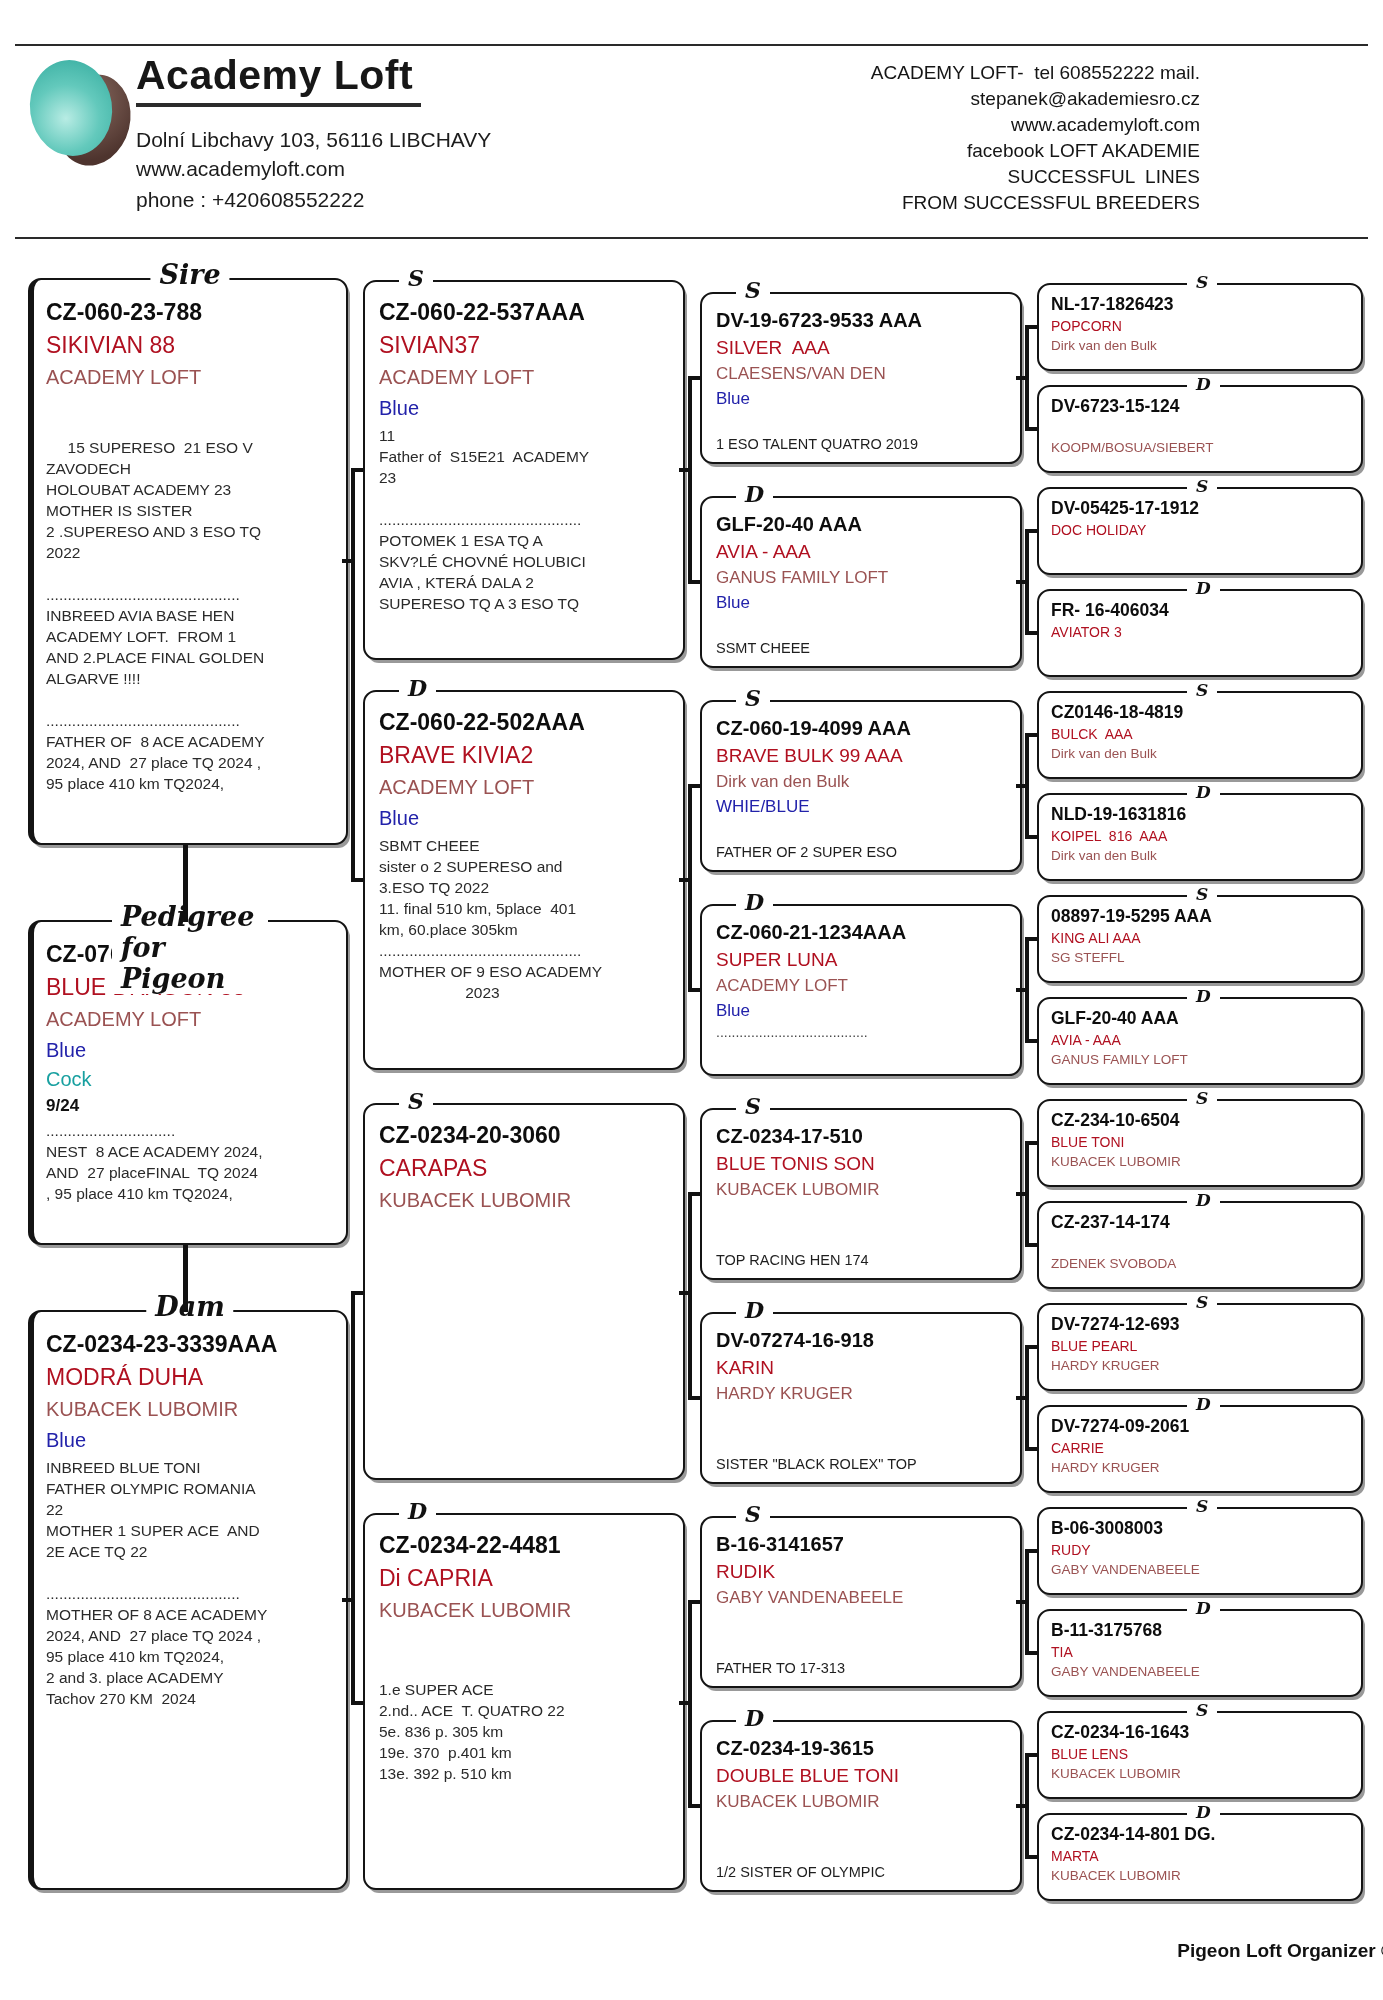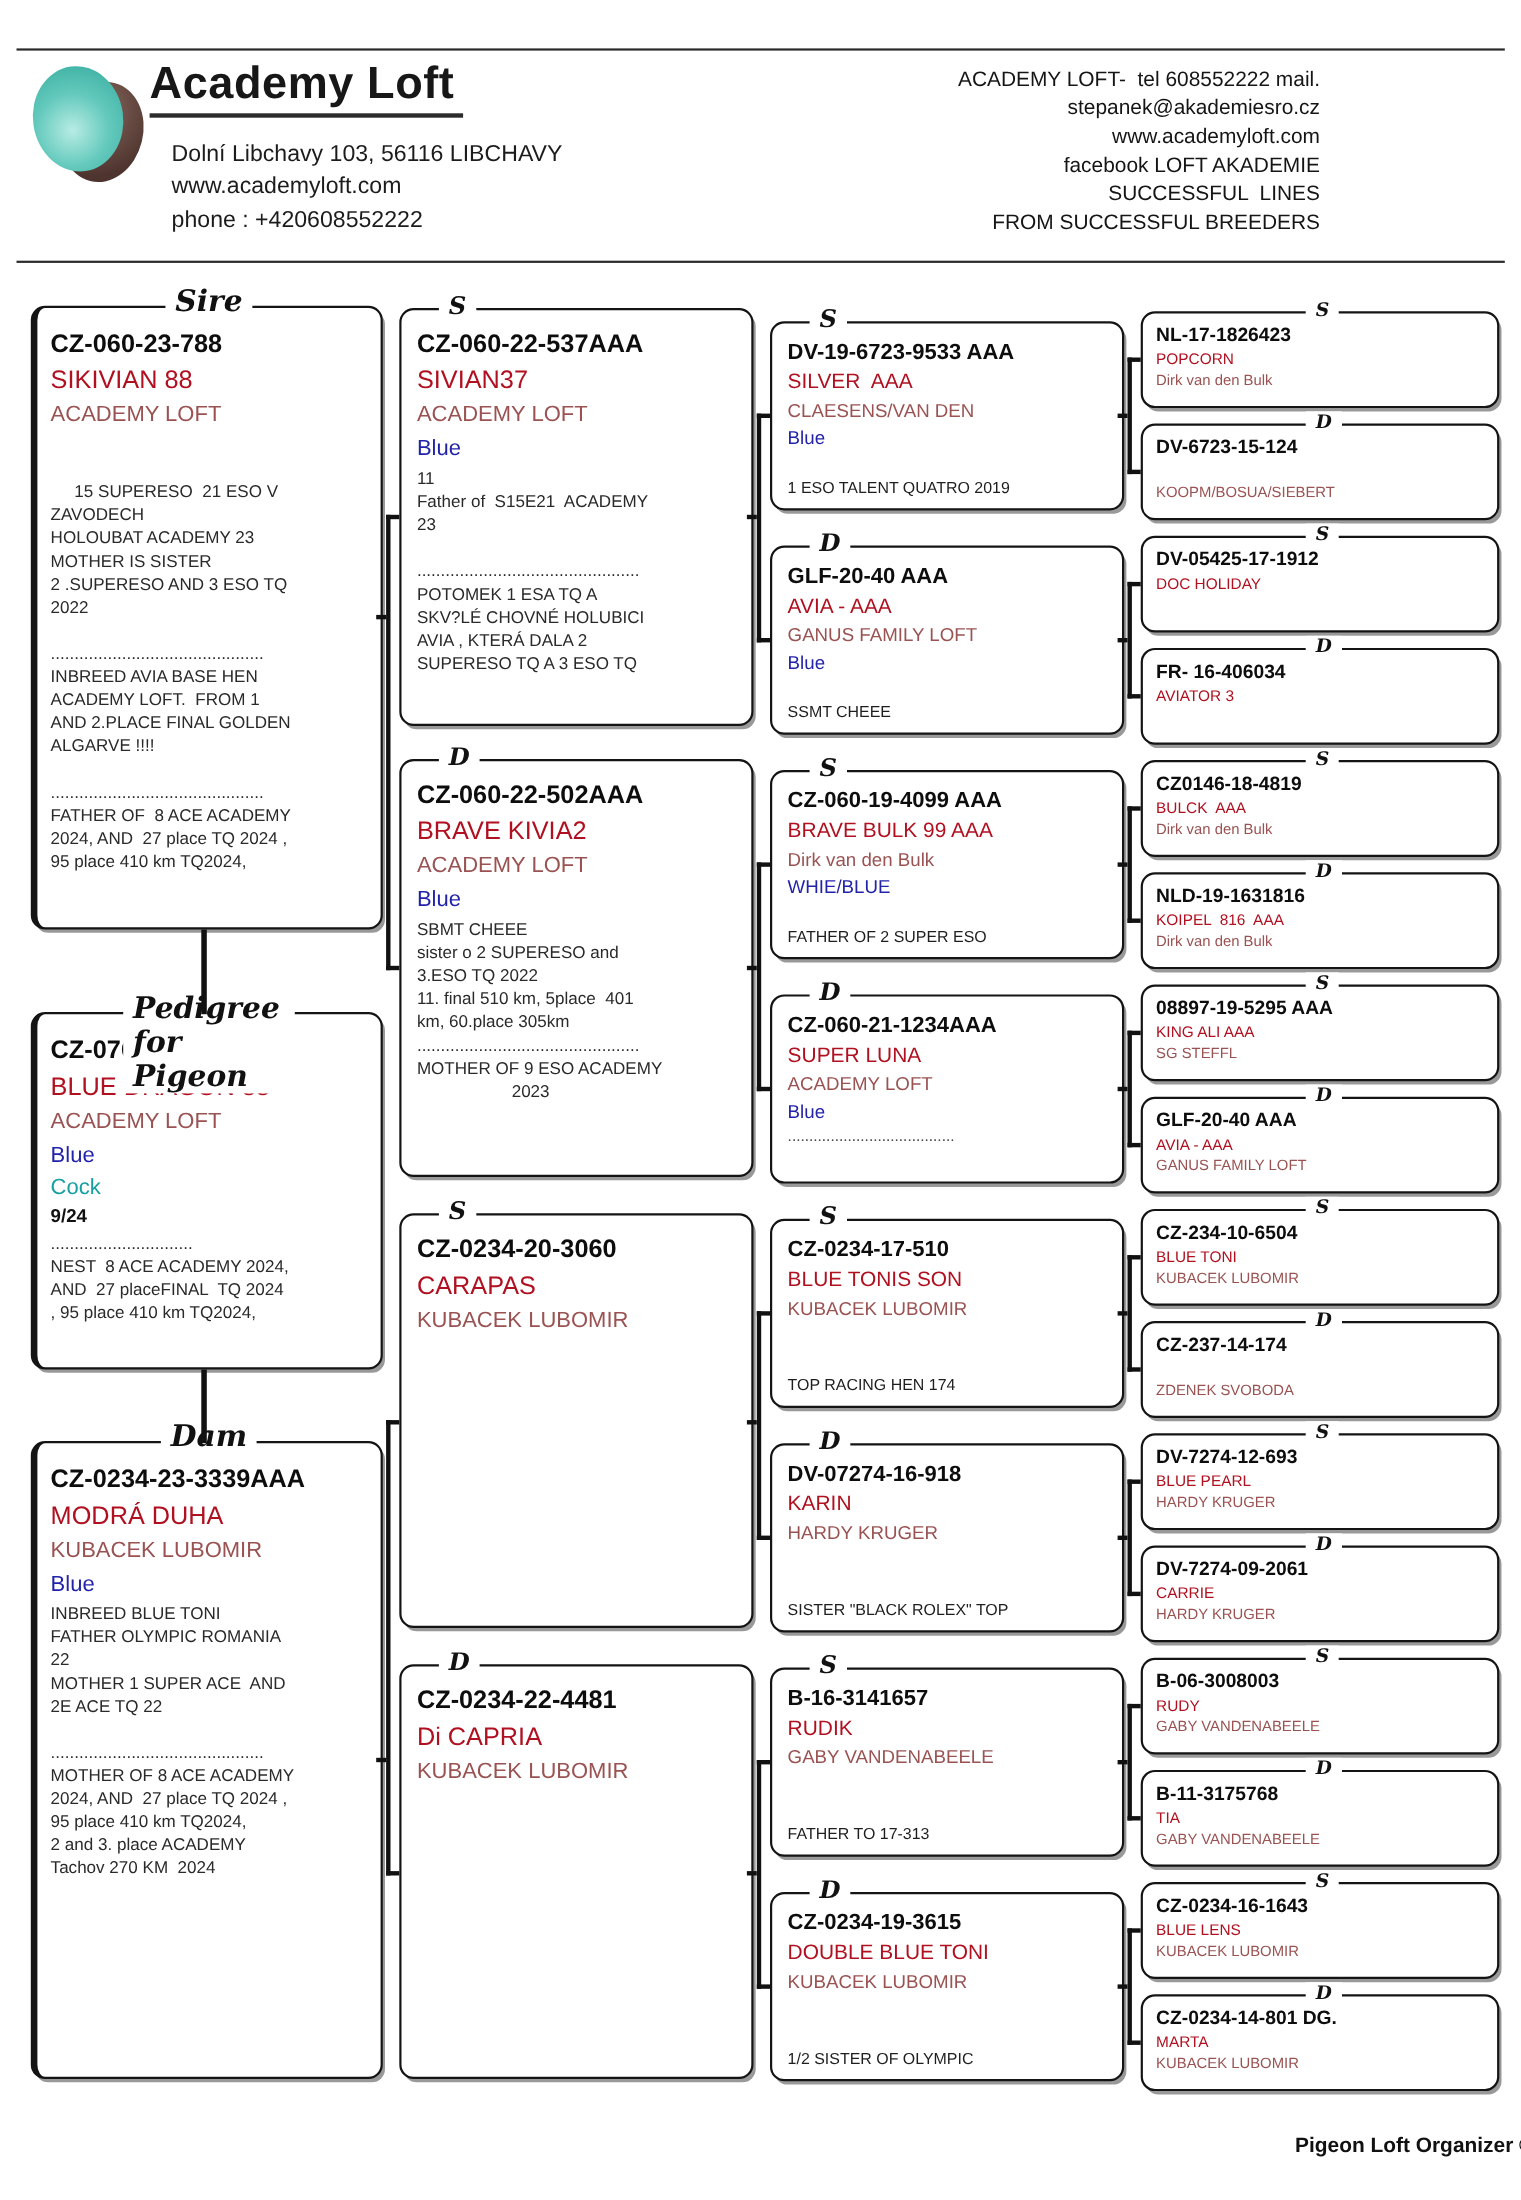--- a/index.html
+++ b/index.html
@@ -11,21 +11,21 @@
 
   
   #logo{position:absolute;left:30px;top:58px;width:102px;height:110px;}
   #logo .brown{position:absolute;right:2px;bottom:2px;width:74px;height:92px;border-radius:50%;
      transform:rotate(14deg);background:radial-gradient(circle at 30% 30%, #8d6e63, #4e342e 75%);}
   #logo .teal{position:absolute;left:0;top:2px;width:82px;height:96px;border-radius:50%;
      transform:rotate(-8deg);
      background:radial-gradient(circle at 42% 60%, #b8ece4 0%, #63c9bc 45%, #2fa89b 100%);}
   #main-title{position:absolute;left:136px;top:52px;font-size:41px;font-weight:800;
      letter-spacing:.5px;color:#171717;border-bottom:4px solid #2b2b2b;padding:0 8px 4px 0;}
-  .addr{position:absolute;left:136px;font-size:21px;color:#1c1c1c;white-space:pre;margin-left:20px;}
+  .addr{position:absolute;left:136px;font-size:21px;color:#1c1c1c;white-space:pre;}
   #addr-1{top:128px;} #addr-2{top:157px;} #addr-3{top:188px;}
   #contact{position:absolute;top:60px;left:640px;width:560px;text-align:right;
      font-size:19px;line-height:26px;color:#151515;white-space:pre-wrap;}
 
   
   .box{position:absolute;background:#fff;border:2.5px solid #141414;border-radius:13px;
        box-shadow:3px 4px 0 -1px rgba(70,70,70,.55);box-sizing:border-box;}
   .c1{left:28px;width:320px;border-left-width:6px;padding:16px 12px 8px 12px;}
   .c2{left:363px;width:322px;padding:14px 12px 8px 14px;}
   .c3{left:700px;width:322px;padding:12px 12px 8px 14px;display:flex;flex-direction:column;}
@@ -197,20 +197,26 @@
     <div class="pname">CARAPAS</div>
     <div class="loft">KUBACEK LUBOMIR</div>
     <div class="pcolor"></div>
   </div>
   <div class="box c2" id="g2-3">
     <span class="tag">D</span>
     <div class="ring">CZ-0234-22-4481</div>
     <div class="pname">Di CAPRIA</div>
     <div class="loft">KUBACEK LUBOMIR</div>
     <div class="pcolor"></div>
+    <div class="notes">
+1.e SUPER ACE
+2.nd.. ACE  T. QUATRO 22
+5e. 836 p. 305 km
+19e. 370  p.401 km
+13e. 392 p. 510 km</div>
   </div>
 
   <div class="box c3" id="g3-0">
     <span class="tag">S</span>
     <div class="ring">DV-19-6723-9533 AAA</div>
     <div class="pname">SILVER  AAA</div>
     <div class="loft">CLAESENS/VAN DEN</div>
     <div class="pcolor">Blue</div>
     <div class="sub"></div>
     <div class="note">1 ESO TALENT QUATRO 2019</div>

